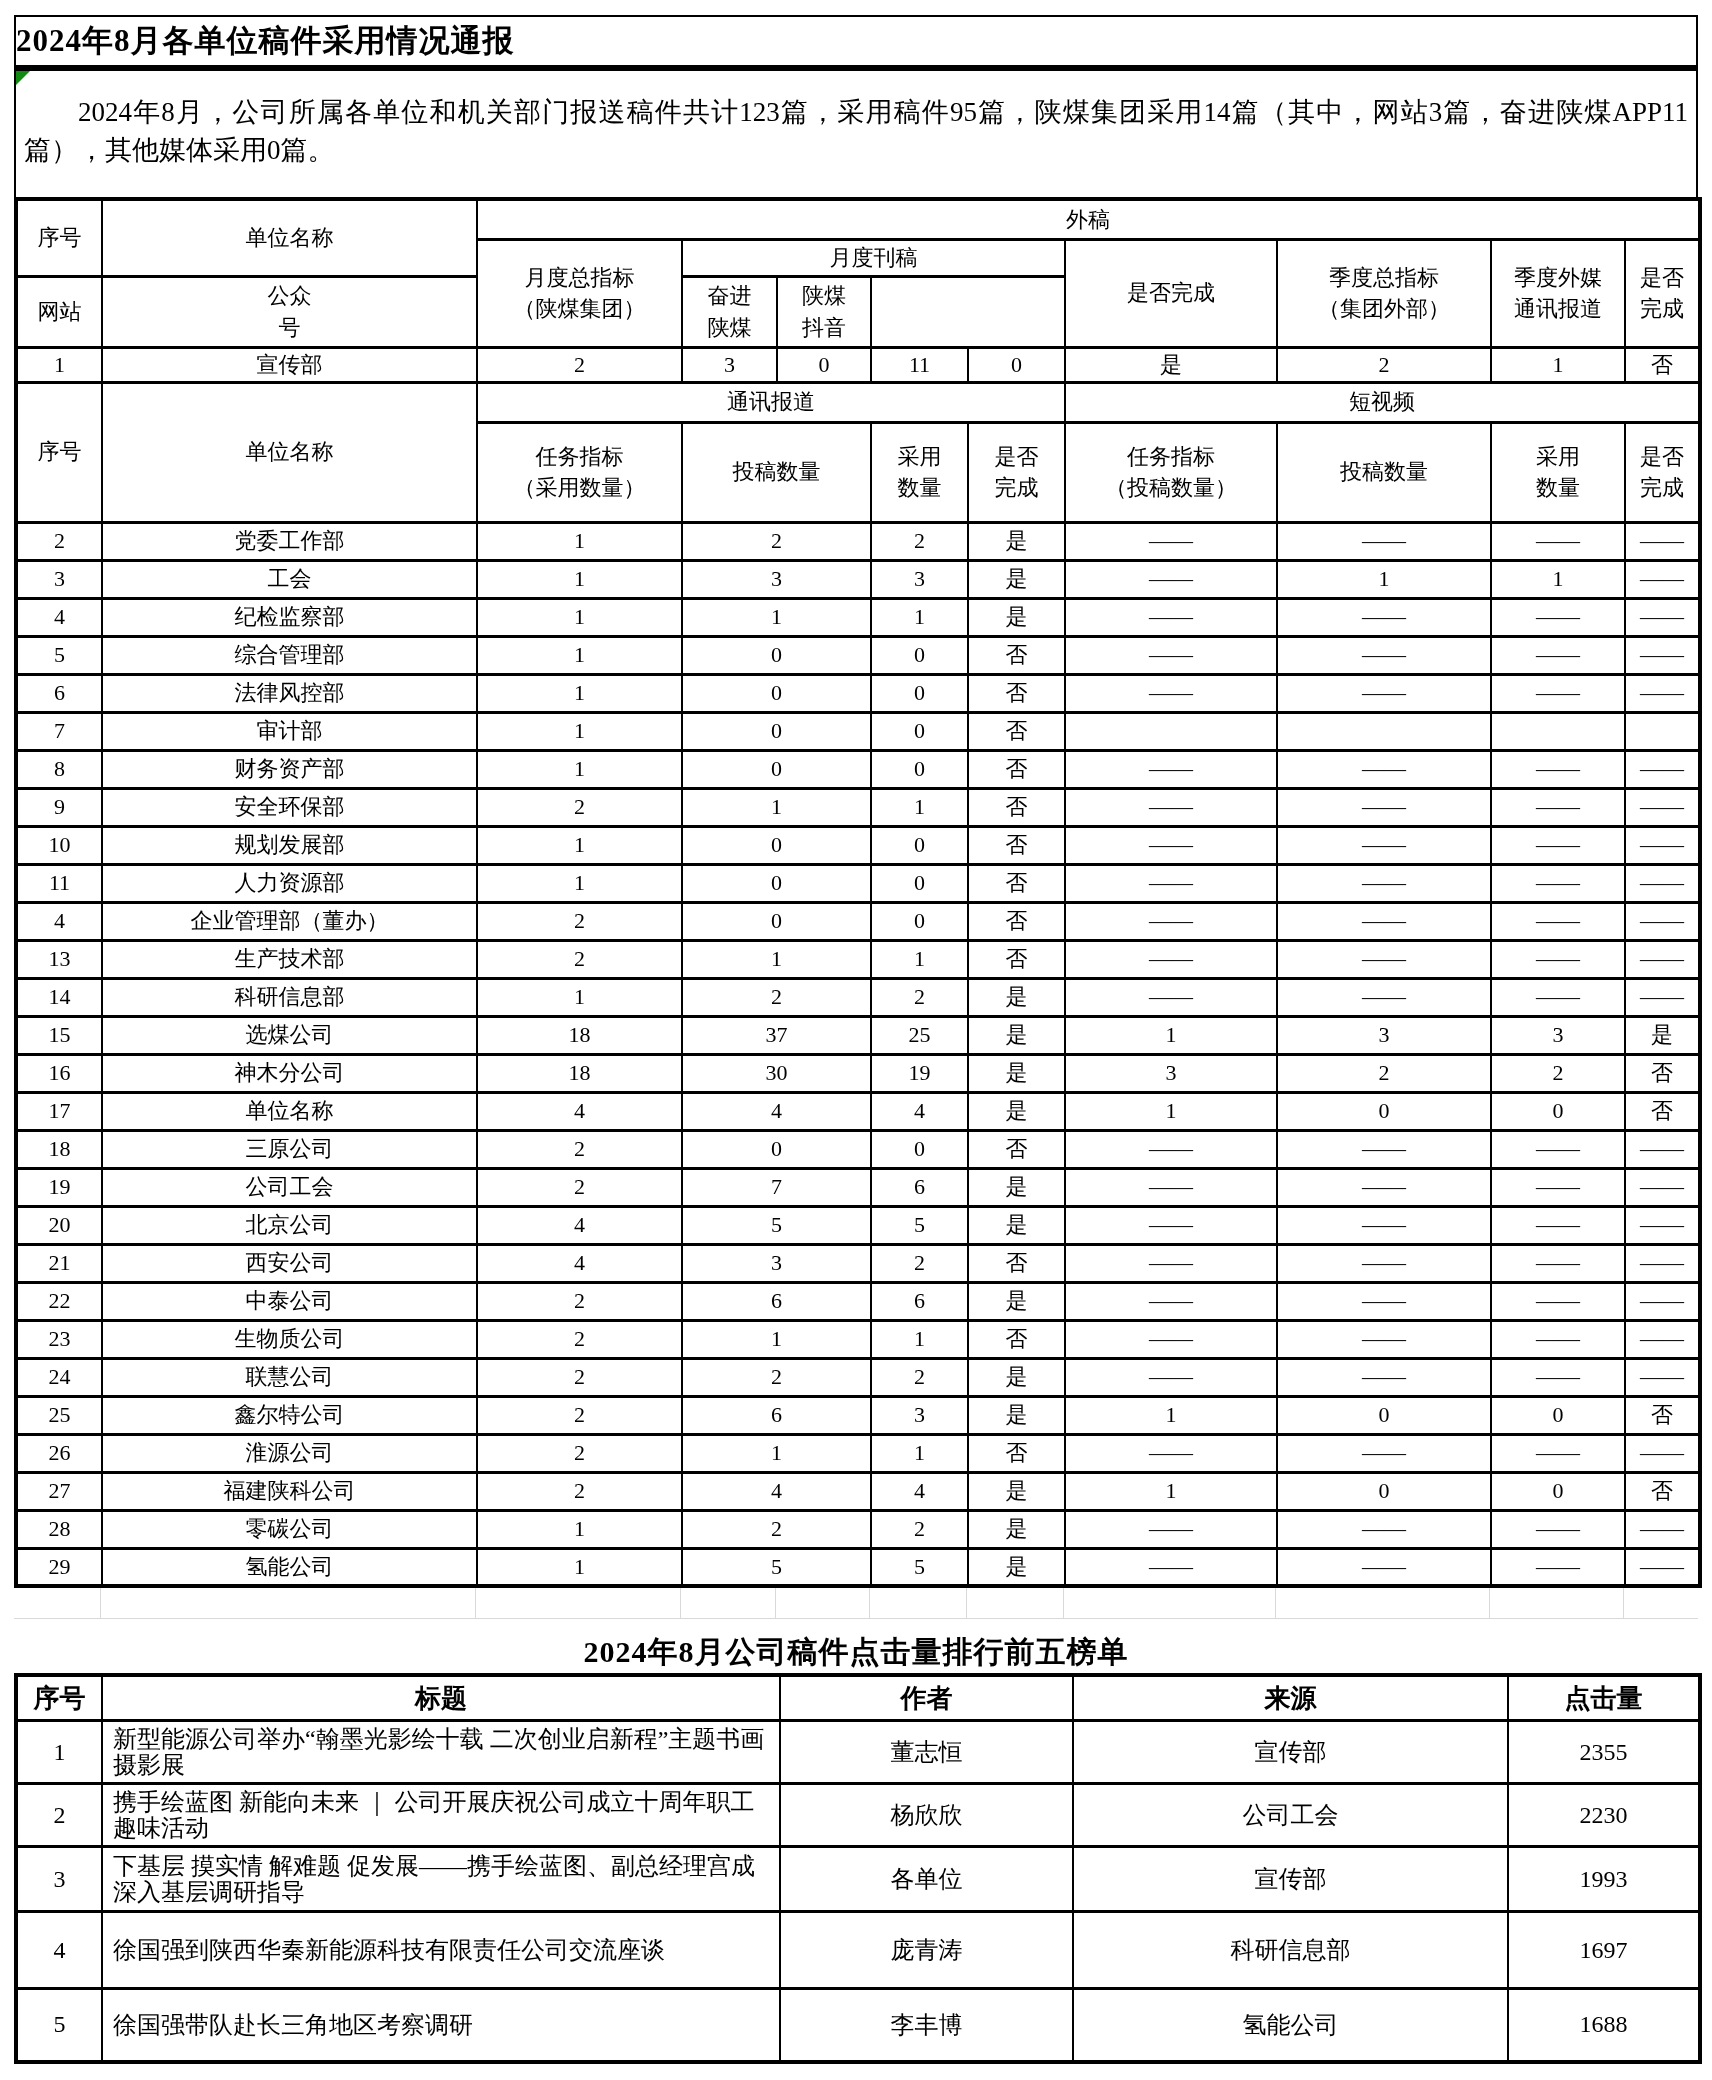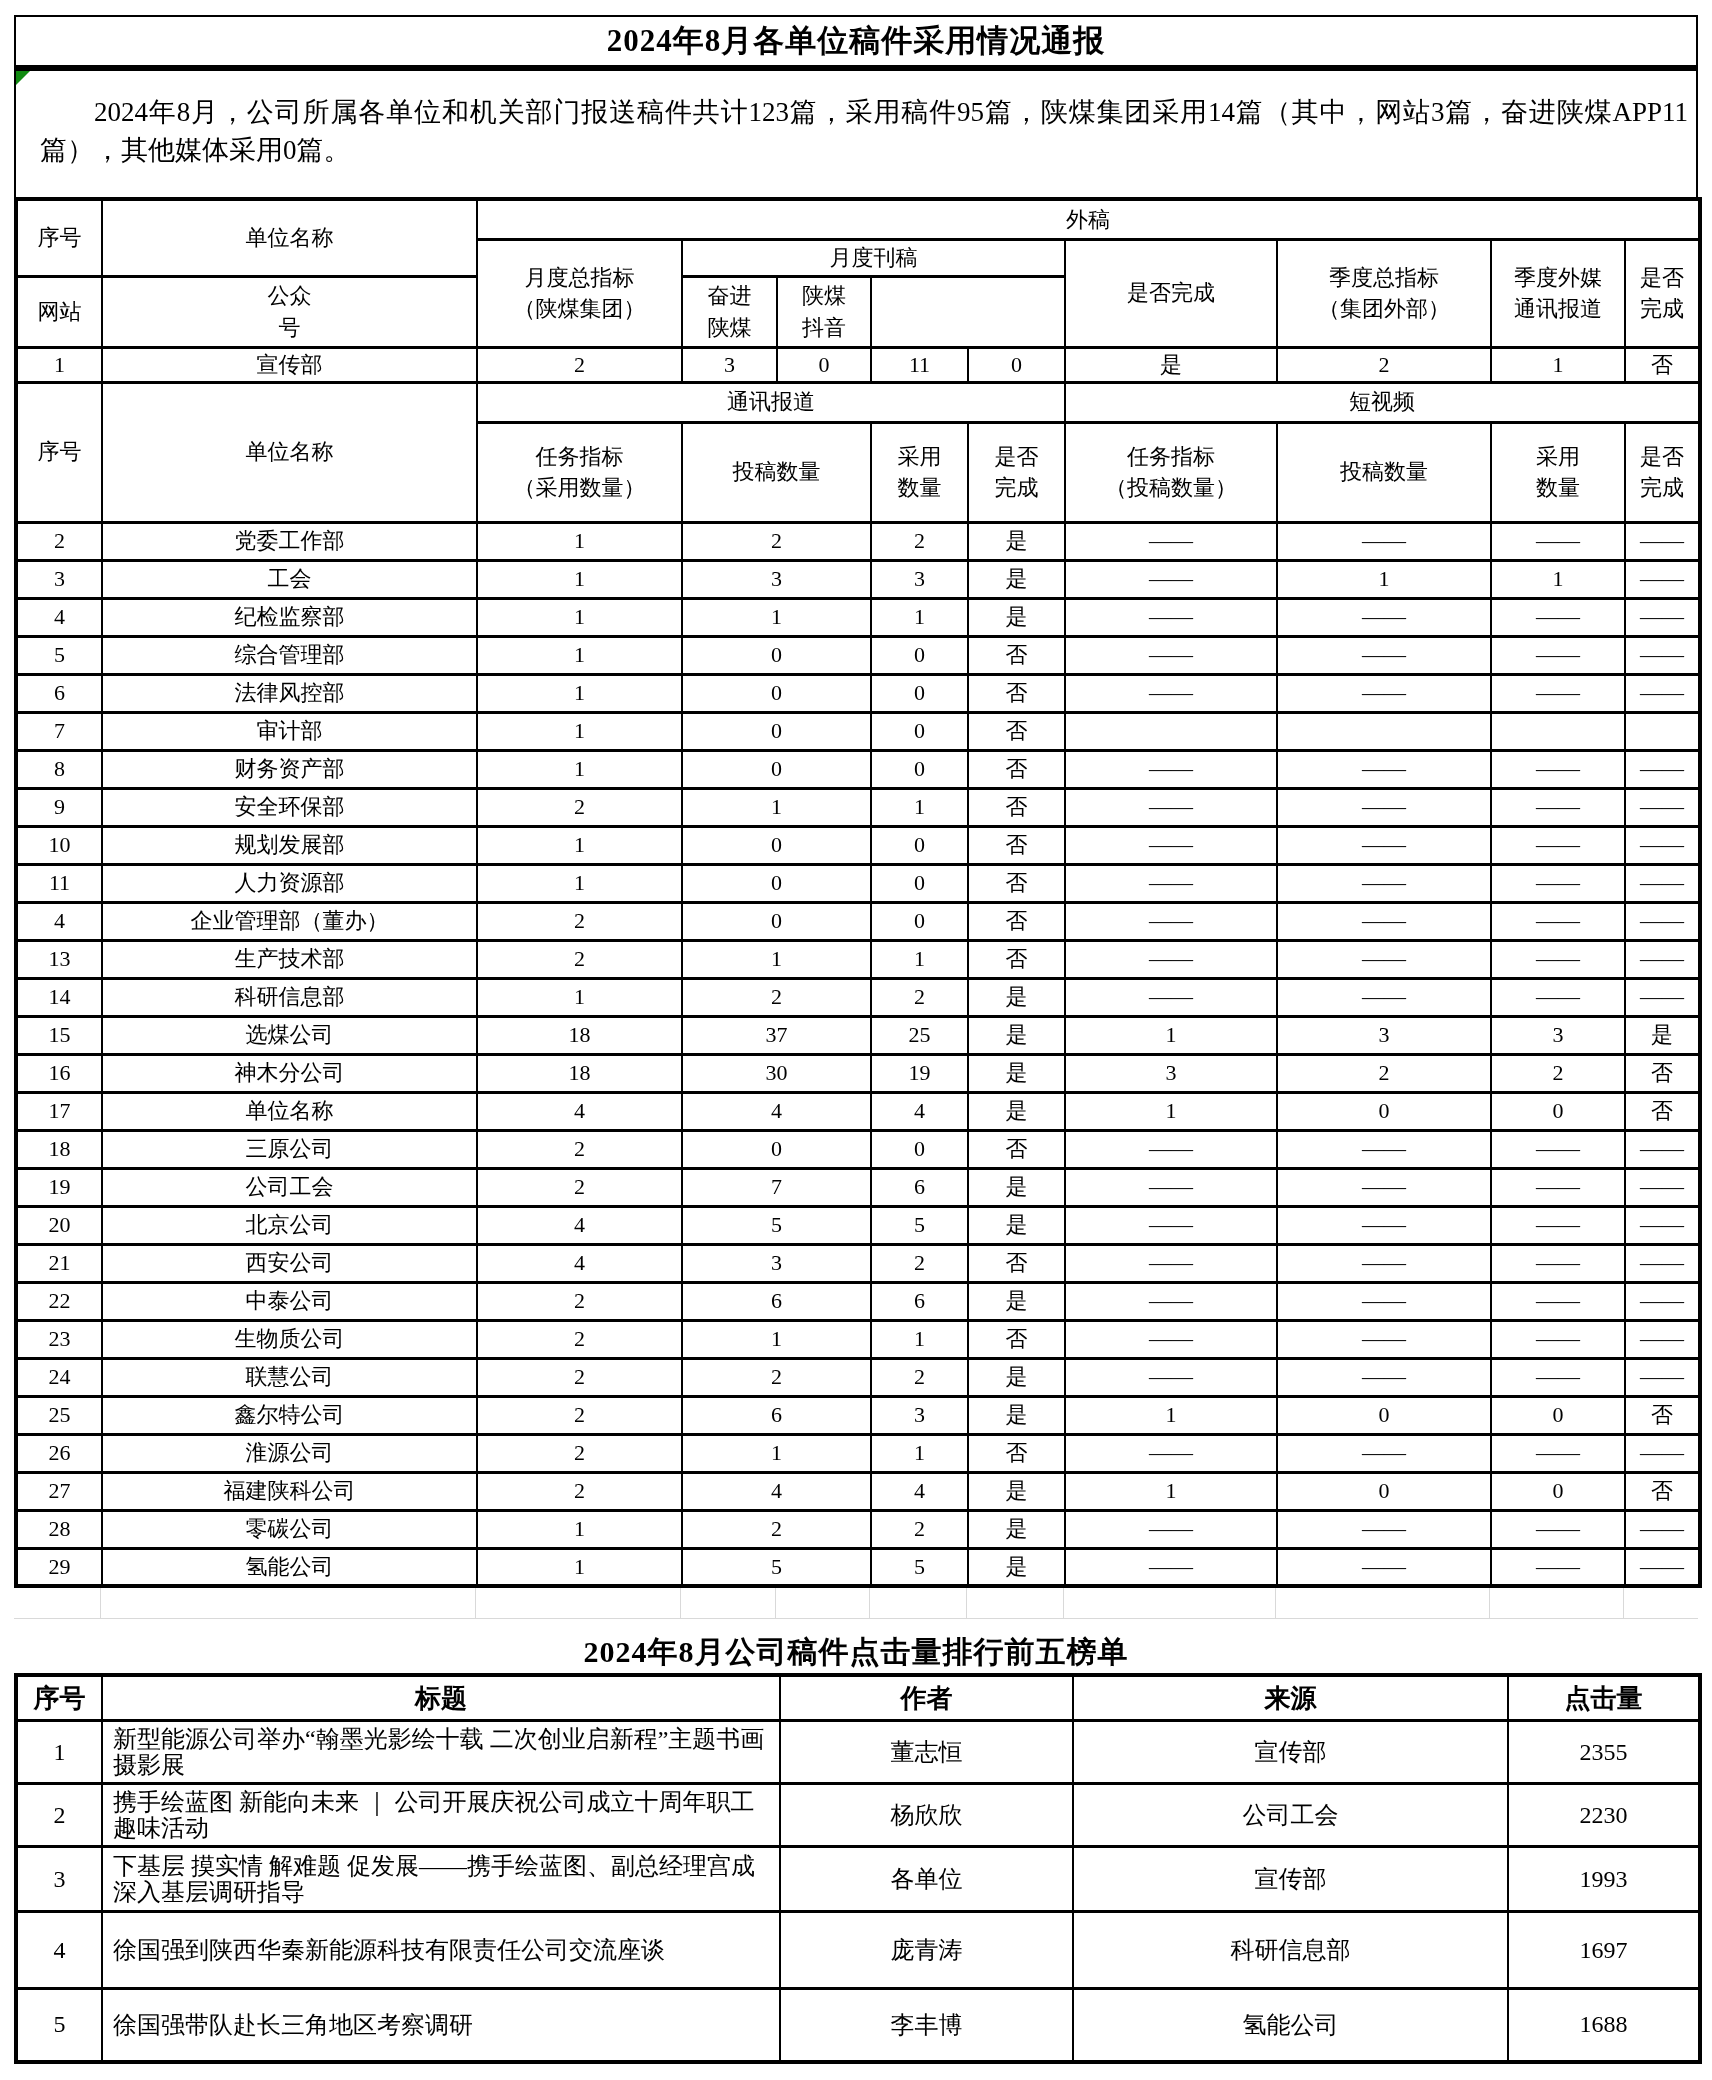--- a/index.html
+++ b/index.html
@@ -6,28 +6,28 @@
   body{
     width:1712px;height:2080px;background:#ffffff;position:relative;
     font-family:"Liberation Serif","DejaVu Serif",serif;color:#000;
   }
   .doc{position:absolute;left:14px;top:15px;width:1684px;}
 
   
   .title-block{
     box-sizing:border-box;height:50px;
     border-top:2px solid #000;border-left:2px solid #000;border-right:2px solid #000;
-    display:flex;align-items:center;justify-content:center;
+    display:flex;align-items:center;
     font-size:31px;font-weight:bold;letter-spacing:1px;
   }
   
   .intro-block{
     box-sizing:border-box;position:relative;height:132px;
     border-top:6px solid #000;border-left:2px solid #000;border-right:2px solid #000;
-    padding:22px 8px 6px 24px;
+    padding:22px 8px 6px 8px;
   }
   .intro-block p{margin:0;font-size:27px;line-height:38px;text-indent:2em;text-align:justify;}
   .err-tri{
     position:absolute;top:0;left:0;width:0;height:0;
     border-top:14px solid #108a10;border-right:14px solid transparent;
   }
 
   
   table{border-collapse:collapse;table-layout:fixed;width:1684px;}
   table.rpt{border:4px solid #000;}

